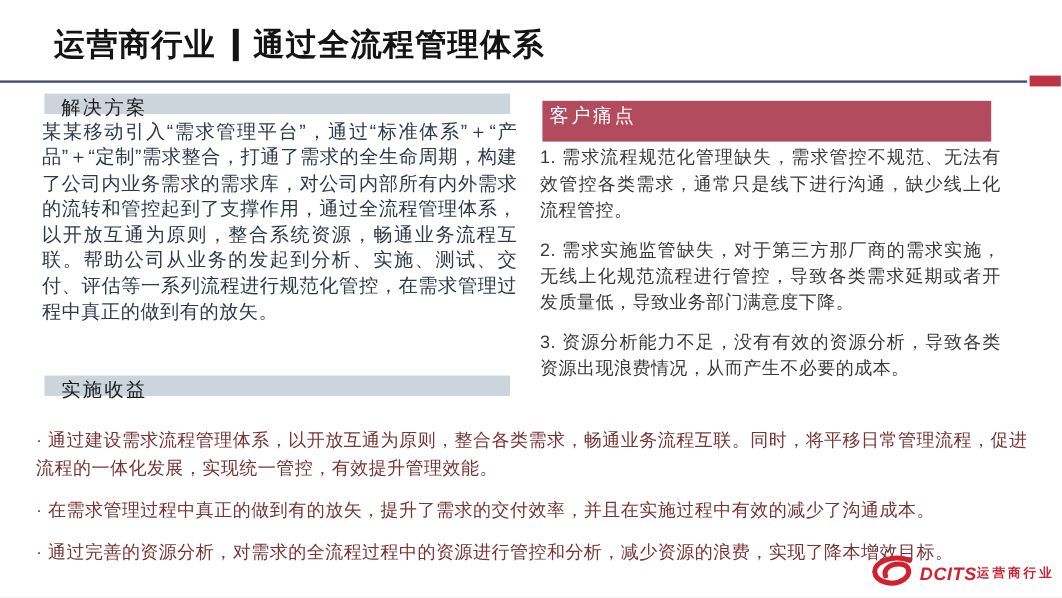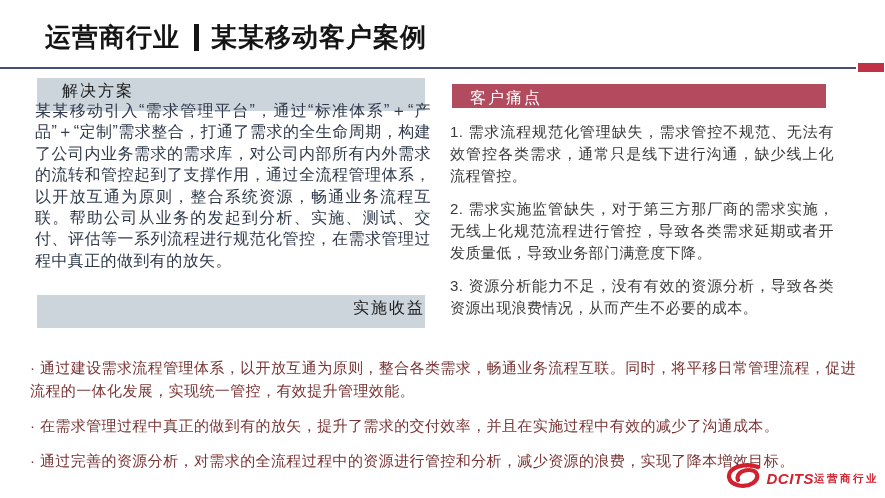--- a/index.html
+++ b/index.html
@@ -10,27 +10,27 @@
   
   .title-row{
     position:absolute;left:45px;top:20px;display:flex;align-items:center;
     font-size:26px;font-weight:bold;color:#141414;letter-spacing:1px;
   }
   .title-divider{width:5px;height:27px;background:#141414;margin:0 12px 0 14px;}
   .title-underline{position:absolute;top:67px;left:0;width:856px;height:2px;background:#44507a;}
   .underline-accent{position:absolute;top:63px;left:858px;width:26px;height:9px;background:#bf3145;}
   
   .sec-head-light{
-    position:absolute;left:37px;width:388px;height:33px;background:#ccd5dc;
-    font-size:16px;color:#1c1c1c;line-height:25px;padding-left:25px;box-sizing:border-box;
+    position:absolute;left:37px;width:388px;height:17px;background:#ccd5dc;
+    font-size:16px;color:#1c1c1c;line-height:25px;padding-left:14px;box-sizing:border-box;
     letter-spacing:2px;
   }
   .sec-head-dark{
-    position:absolute;left:452px;top:84px;width:374px;height:24px;background:#b24b5e;
-    font-size:16px;color:#ffffff;line-height:28px;padding-left:18px;box-sizing:border-box;
+    position:absolute;left:452px;top:84px;width:374px;height:34px;background:#b24b5e;
+    font-size:16px;color:#ffffff;line-height:28px;padding-left:6px;box-sizing:border-box;
     letter-spacing:2px;
   }
   
   .solution-body{
     position:absolute;left:35px;top:100px;width:396px;
     font-size:16px;line-height:21.4px;color:#303a4c;text-align:justify;
     letter-spacing:0.4px;
   }
   .pain-body{
     position:absolute;left:450px;top:121px;width:384px;
@@ -57,36 +57,36 @@
   }
 </style>
 </head>
 <body>
 
 <div class="slide">
 
   <div class="title-row">
     <span>运营商行业</span>
     <span class="title-divider"></span>
-    <span>某某移动客户案例</span>
+    <span>通过全流程管理体系</span>
   </div>
   <div class="title-underline"></div>
   <div class="underline-accent"></div>
 
   <div class="sec-head-light" style="top:78px;">解决方案</div>
   <div class="solution-body">某某移动引入“需求管理平台”，通过“标准体系”＋“产品”＋“定制”需求整合，打通了需求的全生命周期，构建了公司内业务需求的需求库，对公司内部所有内外需求的流转和管控起到了支撑作用，通过全流程管理体系，以开放互通为原则，整合系统资源，畅通业务流程互联。帮助公司从业务的发起到分析、实施、测试、交付、评估等一系列流程进行规范化管控，在需求管理过程中真正的做到有的放矢。</div>
 
   <div class="sec-head-dark">客户痛点</div>
   <div class="pain-body">
     <p>1.  需求流程规范化管理缺失，需求管控不规范、无法有效管控各类需求，通常只是线下进行沟通，缺少线上化流程管控。</p>
     <p>2.  需求实施监管缺失，对于第三方那厂商的需求实施，无线上化规范流程进行管控，导致各类需求延期或者开发质量低，导致业务部门满意度下降。</p>
     <p>3.  资源分析能力不足，没有有效的资源分析，导致各类资源出现浪费情况，从而产生不必要的成本。</p>
   </div>
 
-  <div class="sec-head-light" style="top:295px;text-align:right;">实施收益</div>
+  <div class="sec-head-light" style="top:313px;">实施收益</div>
   <div class="benefits-body">
     <p>· 通过建设需求流程管理体系，以开放互通为原则，整合各类需求，畅通业务流程互联。同时，将平移日常管理流程，促进流程的一体化发展，实现统一管控，有效提升管理效能。</p>
     <p>· 在需求管理过程中真正的做到有的放矢，提升了需求的交付效率，并且在实施过程中有效的减少了沟通成本。</p>
     <p>· 通过完善的资源分析，对需求的全流程过程中的资源进行管控和分析，减少资源的浪费，实现了降本增效目标。</p>
   </div>
 
   <div class="logo">
     <svg class="logo-swirl" viewBox="0 0 40 32">
       <path d="M34 5 C20 0 4 6 5 15 C6 23 20 27 29 21 C36 16 34 8 25 8 C17 8 12 13 14 18" stroke="#d1202e" stroke-width="4.2" fill="none" stroke-linecap="round"></path>
     </svg>

